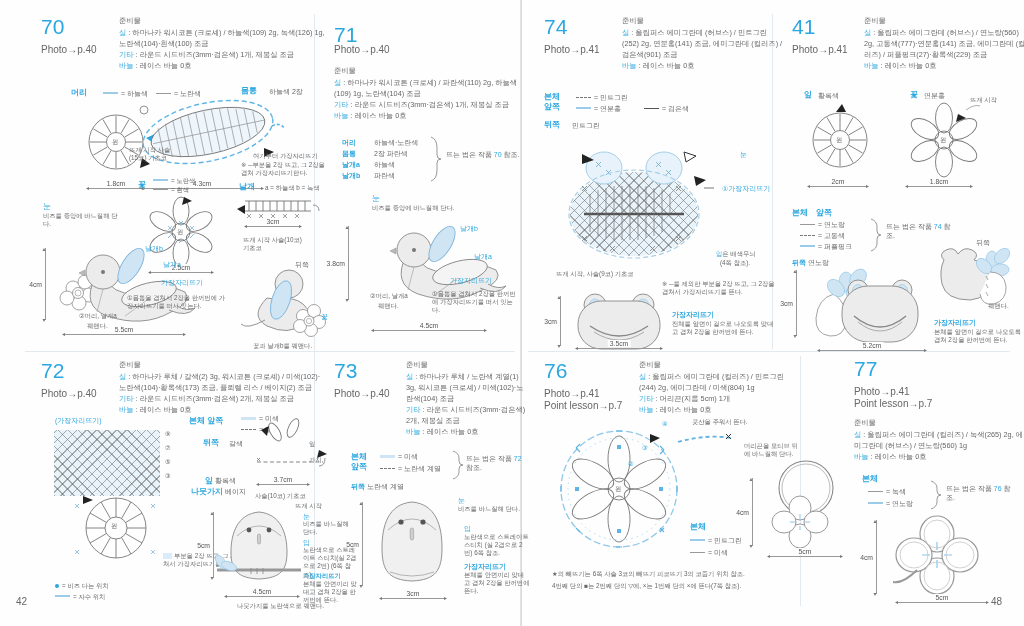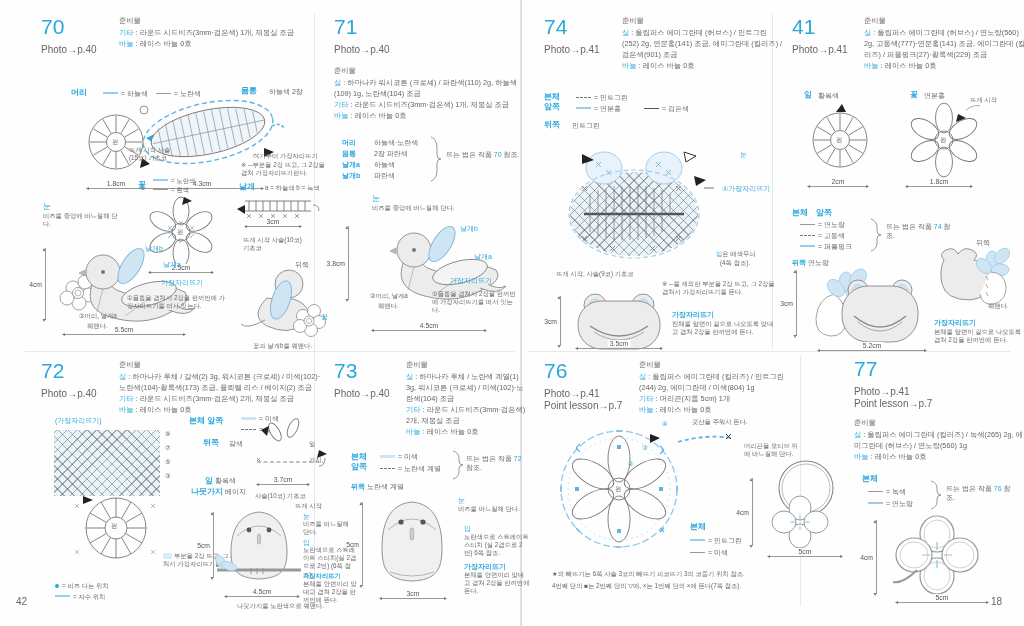--- a/index.html
+++ b/index.html
@@ -46,27 +46,28 @@
 <body>
 
 <div class="page">
   <div class="gutter"></div>
   <div class="vline" style="left:314px;top:14px;width:1px;height:592px"></div>
   <div class="vline" style="left:772px;top:14px;width:1px;height:335px"></div>
   <div class="vline" style="left:800px;top:356px;width:1px;height:250px"></div>
   <div class="hline" style="left:25px;top:351px;width:490px;height:1px"></div>
   <div class="hline" style="left:528px;top:351px;width:482px;height:1px"></div>
   <div class="pageno" style="left:16px;top:596px">42</div>
-  <div class="pageno" style="left:991px;top:596px">18</div>
+  <div class="pageno" style="left:991px;top:596px">48</div>
 
   <section class="cell" style="left:25px;top:12px;width:287px;height:338px">
     <div class="pnum" style="left:0;top:4px">70</div>
     <div class="photo" style="left:0;top:32px">Photo→p.40</div>
     <div class="mats" style="left:78px;top:4px;width:206px">
       <div class="mat-title">준비물</div>
+      <div><span class="ml">실</span><span>: 하마나카 워시코튼 (크로셰) / 하늘색(109) 2g, 녹색(126) 1g, 노란색(104)·흰색(100) 조금</span></div>
       <div><span class="ml">기타</span><span>: 라운드 시드비즈(3mm·검은색) 1개, 재봉실 조금</span></div>
       <div><span class="ml">바늘</span><span>: 레이스 바늘 0호</span></div>
     </div>
 
     <div class="lbl bl bd f8" style="left:30px;top:76px">머리</div>
     <div class="lbl" style="left:62px;top:77px"><span class="sw b"></span><span>= 하늘색</span></div>
     <div class="lbl" style="left:115px;top:77px"><span class="sw"></span><span>= 노란색</span></div>
     <svg style="left:35px;top:90px" width="80" height="80">
       <g transform="translate(40,40)" stroke="#777" fill="none" stroke-width="0.9">
         <circle r="27"></circle>
@@ -186,21 +187,21 @@
         <circle cx="72" cy="57" r="5" fill="#fff" stroke="#999" stroke-width="0.9"></circle>
           <circle cx="72" cy="57" r="2.6" fill="none" stroke="#aaa" stroke-width="0.8"></circle>
       </g>
     </svg>
     <div class="lbl" style="left:254px;top:248px">뒤쪽</div>
     <div class="lbl bl" style="left:280px;top:300px">꽃</div>
     <div class="lbl f6" style="left:212px;top:330px">꽃과 날개b를 꿰맨다.</div>
   </section>
 
   <section class="cell" style="left:318px;top:12px;width:197px;height:338px">
-    <div class="pnum" style="left:0;top:4px">71</div>
+    <div class="pnum" style="left:0;top:12px">71</div>
     <div class="photo" style="left:0;top:32px">Photo→p.40</div>
     <div class="mats" style="left:0;top:54px;width:192px">
       <div class="mat-title">준비물</div>
       <div><span class="ml">실</span><span>: 하마나카 워시코튼 (크로셰) / 파란색(110) 2g, 하늘색(109) 1g, 노란색(104) 조금</span></div>
       <div><span class="ml">기타</span><span>: 라운드 시드비즈(3mm·검은색) 1개, 재봉실 조금</span></div>
       <div><span class="ml">바늘</span><span>: 레이스 바늘 0호</span></div>
     </div>
 
     <div class="lbl bl bd" style="left:8px;top:126px">머리</div>
     <div class="lbl" style="left:40px;top:126px">하늘색·노란색</div>

